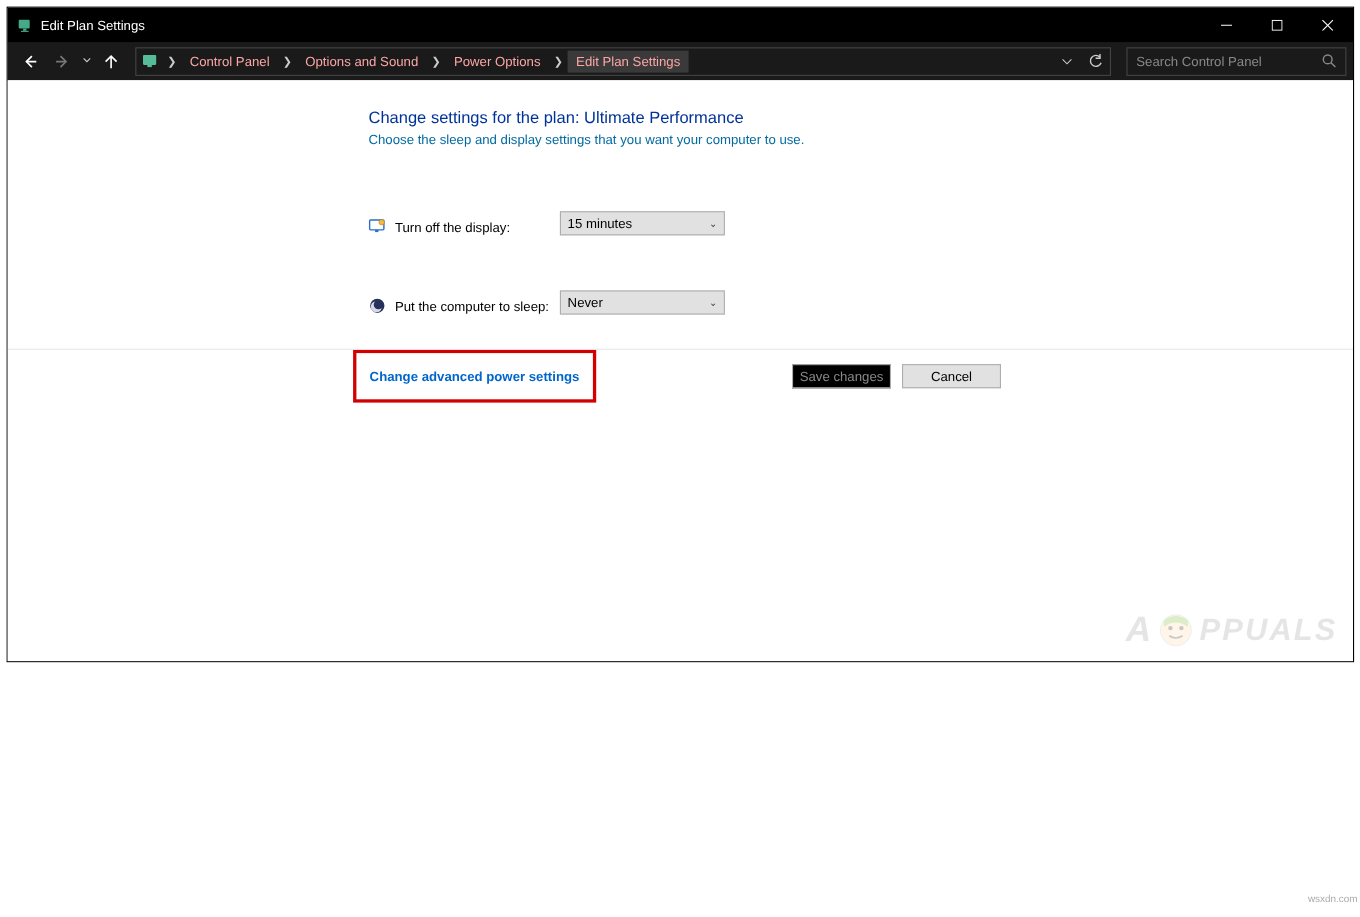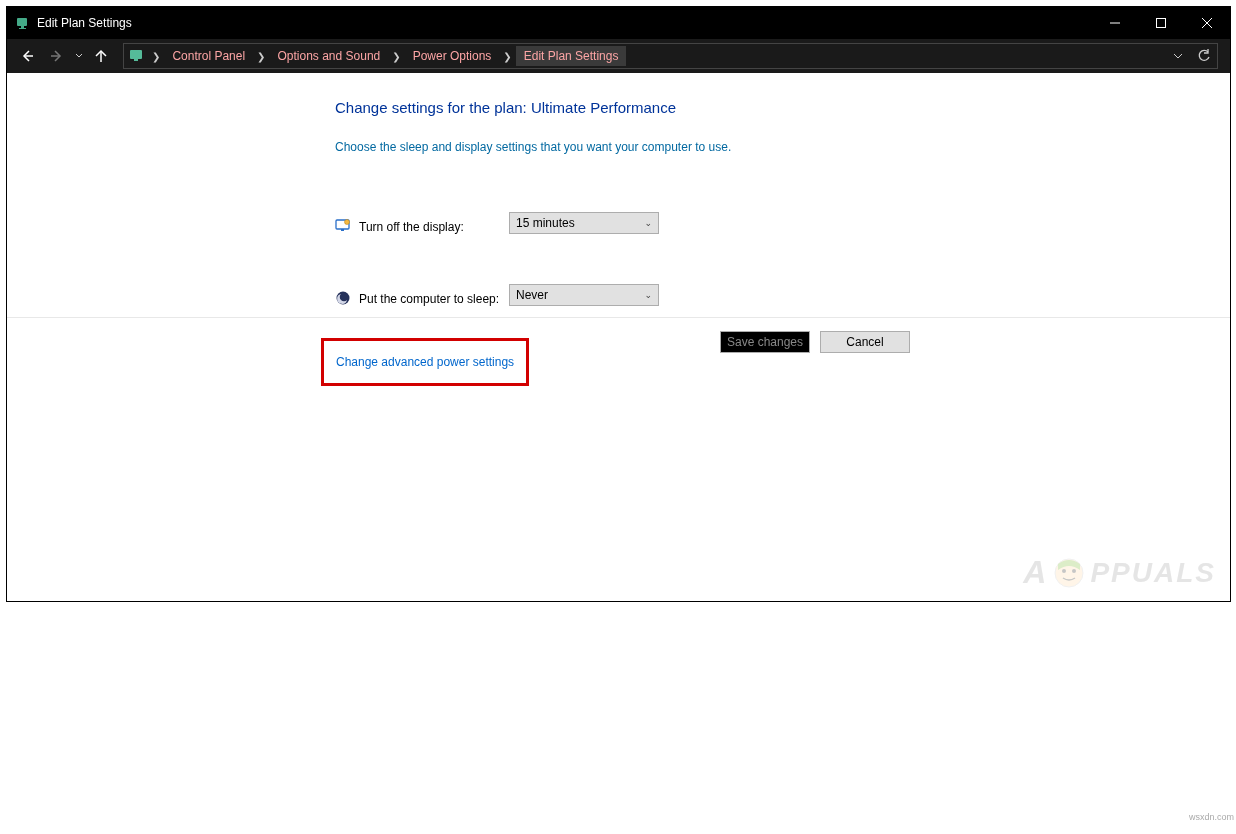--- a/index.html
+++ b/index.html
@@ -147,21 +147,21 @@
       position: relative;
       overflow: hidden;
     }
     .inner {
       padding: 26px 0 0 328px;
     }
     .heading {
       color: #003399;
       font-size: 15px;
       font-weight: 400;
-      margin-bottom: 24px;
+      margin-bottom: 4px;
     }
     .subtext {
       color: #0369a1;
       font-size: 12px;
       margin-bottom: 30px;
     }
     .setting-row {
       display: flex;
       align-items: flex-end;
       margin-bottom: 22px;
@@ -193,20 +193,21 @@
     .link-box {
       display: inline-block;
       padding: 14px 12px;
       border: 3px solid #d20000;
       margin-top: 10px;
       margin-left: -14px;
     }
     .link-text {
       color: #0066cc;
       font-size: 12px;
+      font-weight: bold;
     }
     .footer-hr {
       position: absolute;
       top: 244px;
       left: 0;
       right: 0;
       height: 1px;
       background: #e8e8e8;
     }
     .button-row {
@@ -344,20 +345,29 @@
         </div>
         <div class="addr-ctrl">
           <svg width="14" height="14">
               <path d="M11 3 A5 5 0 1 0 12 8" fill="none" stroke="#ccc" stroke-width="1.3"></path>
               <path d="M11 0 L11 4 L7 4" fill="none" stroke="#ccc" stroke-width="1.3"></path>
             </svg>
         </div>
       </div>
     </div>
 
+    <div class="search-box">
+      <input class="search-input" placeholder="Search Control Panel" style="">
+      <span class="search-icon">
+        <svg width="14" height="14">
+            <circle cx="6" cy="6" r="4" fill="none" stroke="#888" stroke-width="1.3"></circle>
+            <line x1="9" y1="9" x2="13" y2="13" stroke="#888" stroke-width="1.3"></line>
+          </svg>
+      </span>
+    </div>
   </div>
 
   <div class="content">
     <div class="inner">
       <div class="heading">Change settings for the plan: Ultimate Performance</div>
       <div class="subtext">Choose the sleep and display settings that you want your computer to use.</div>
 
       <div class="setting-row">
         <span class="setting-icon">
           <svg viewBox="0 0 16 16" width="16" height="16">

